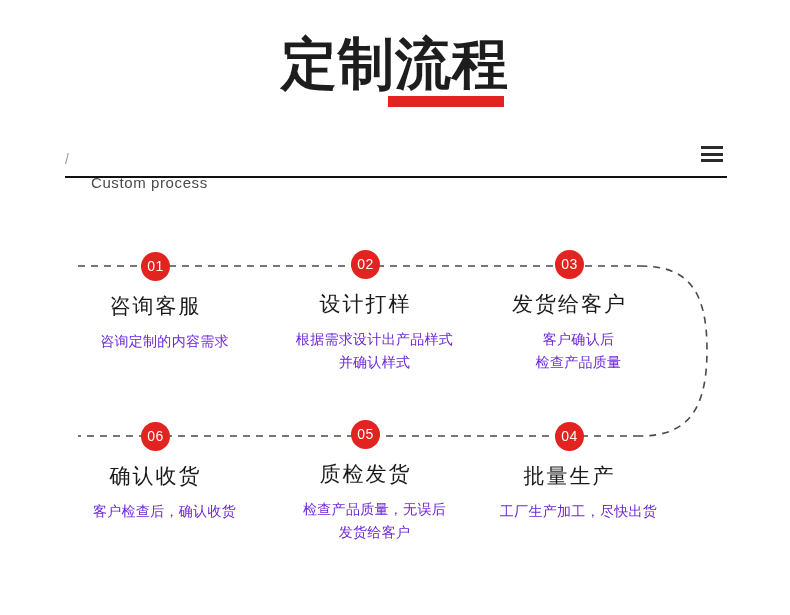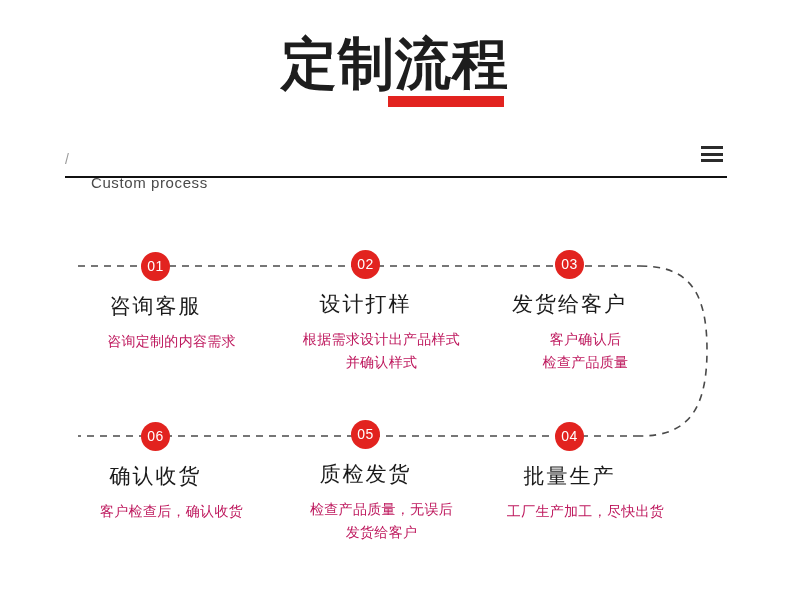--- a/index.html
+++ b/index.html
@@ -142,25 +142,25 @@
     width: 215px;
     font-size: 21px;
     line-height: 38px;
     color: #1a1a1a;
     letter-spacing: 2px;
     white-space: nowrap;
   }
   .step-desc {
     position: absolute;
     top: 78px;
-    left: 16px;
+    left: 9px;
     width: 215px;
     font-size: 14px;
     line-height: 23px;
-    color: #be185d;
+    color: #6d28d9;
     letter-spacing: 0.3px;
   }
   .step-desc span { display: block; }
 </style>
 </head>
 <body>
 
 <div id="page">
 
   <div class="title-highlight"></div>

